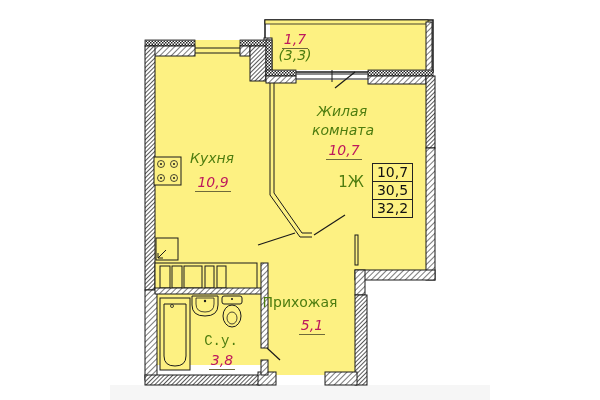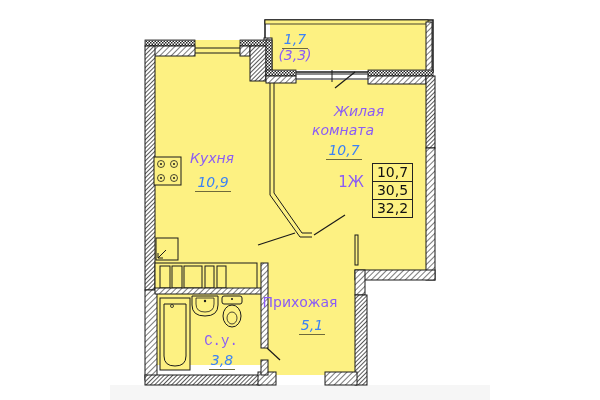--- a/index.html
+++ b/index.html
@@ -1,21 +1,21 @@
 <!DOCTYPE html>
 <html><head>
   <meta charset="utf-8">
   <style>
     html,body{margin:0;padding:0;}
     body{width:600px;height:400px;background:#ffffff;position:relative;overflow:hidden;font-family:"DejaVu Sans","Liberation Sans",sans-serif;}
     .footer-strip{position:absolute;left:110px;top:385px;width:380px;height:15px;background:#f6f6f6;}
     svg.plan{position:absolute;left:0;top:0;}
-    .lbl{position:absolute;color:#8b5cf6;font-size:14px;text-align:center;white-space:nowrap;line-height:17px;}
+    .lbl{position:absolute;color:#4d7c0f;font-size:14px;text-align:center;white-space:nowrap;line-height:17px;}
     .it{font-style:italic;}
-    .area{position:absolute;font-style:italic;font-size:14px;color:#3b82f6;text-align:center;line-height:16px;}
+    .area{position:absolute;font-style:italic;font-size:14px;color:#be185d;text-align:center;line-height:16px;}
     .area span{display:inline-block;border-bottom:1.5px solid #6e6a3a;padding:0 2px 1px;}
     .summary{position:absolute;left:372px;top:163px;width:39px;border:1.5px solid #222;background:#fdf182;}
     .summary div{font-size:14px;line-height:17px;text-align:center;color:#111;border-bottom:1.5px solid #222;}
     .summary div:last-child{border-bottom:none;}
   </style>
 </head>
 <body>
 
 <div class="footer-strip"></div>
 
@@ -151,21 +151,21 @@
 </svg>
 
 <div class="area" style="left:280px;top:31px;width:30px;">
   <span style="border:none;border-bottom:1.2px solid #6e6a3a;">1,7</span>
 </div>
 <div class="lbl it" style="left:274px;top:47px;width:42px;">(3,3)</div>
 
 <div class="lbl it" style="left:184px;top:150px;width:56px;">Кухня</div>
 <div class="area" style="left:191px;top:174px;width:44px;"><span>10,9</span></div>
 
-<div class="lbl it" style="left:329px;top:103px;width:60px;">Жилая</div>
+<div class="lbl it" style="left:312px;top:103px;width:60px;">Жилая</div>
 <div class="lbl it" style="left:306px;top:122px;width:74px;">комната</div>
 <div class="area" style="left:322px;top:142px;width:44px;"><span>10,7</span></div>
 
 <div class="lbl" style="left:334px;top:174px;width:34px;font-size:15px;">1Ж</div>
 <div class="summary">
   <div>10,7</div>
   <div>30,5</div>
   <div>32,2</div>
 </div>
 

